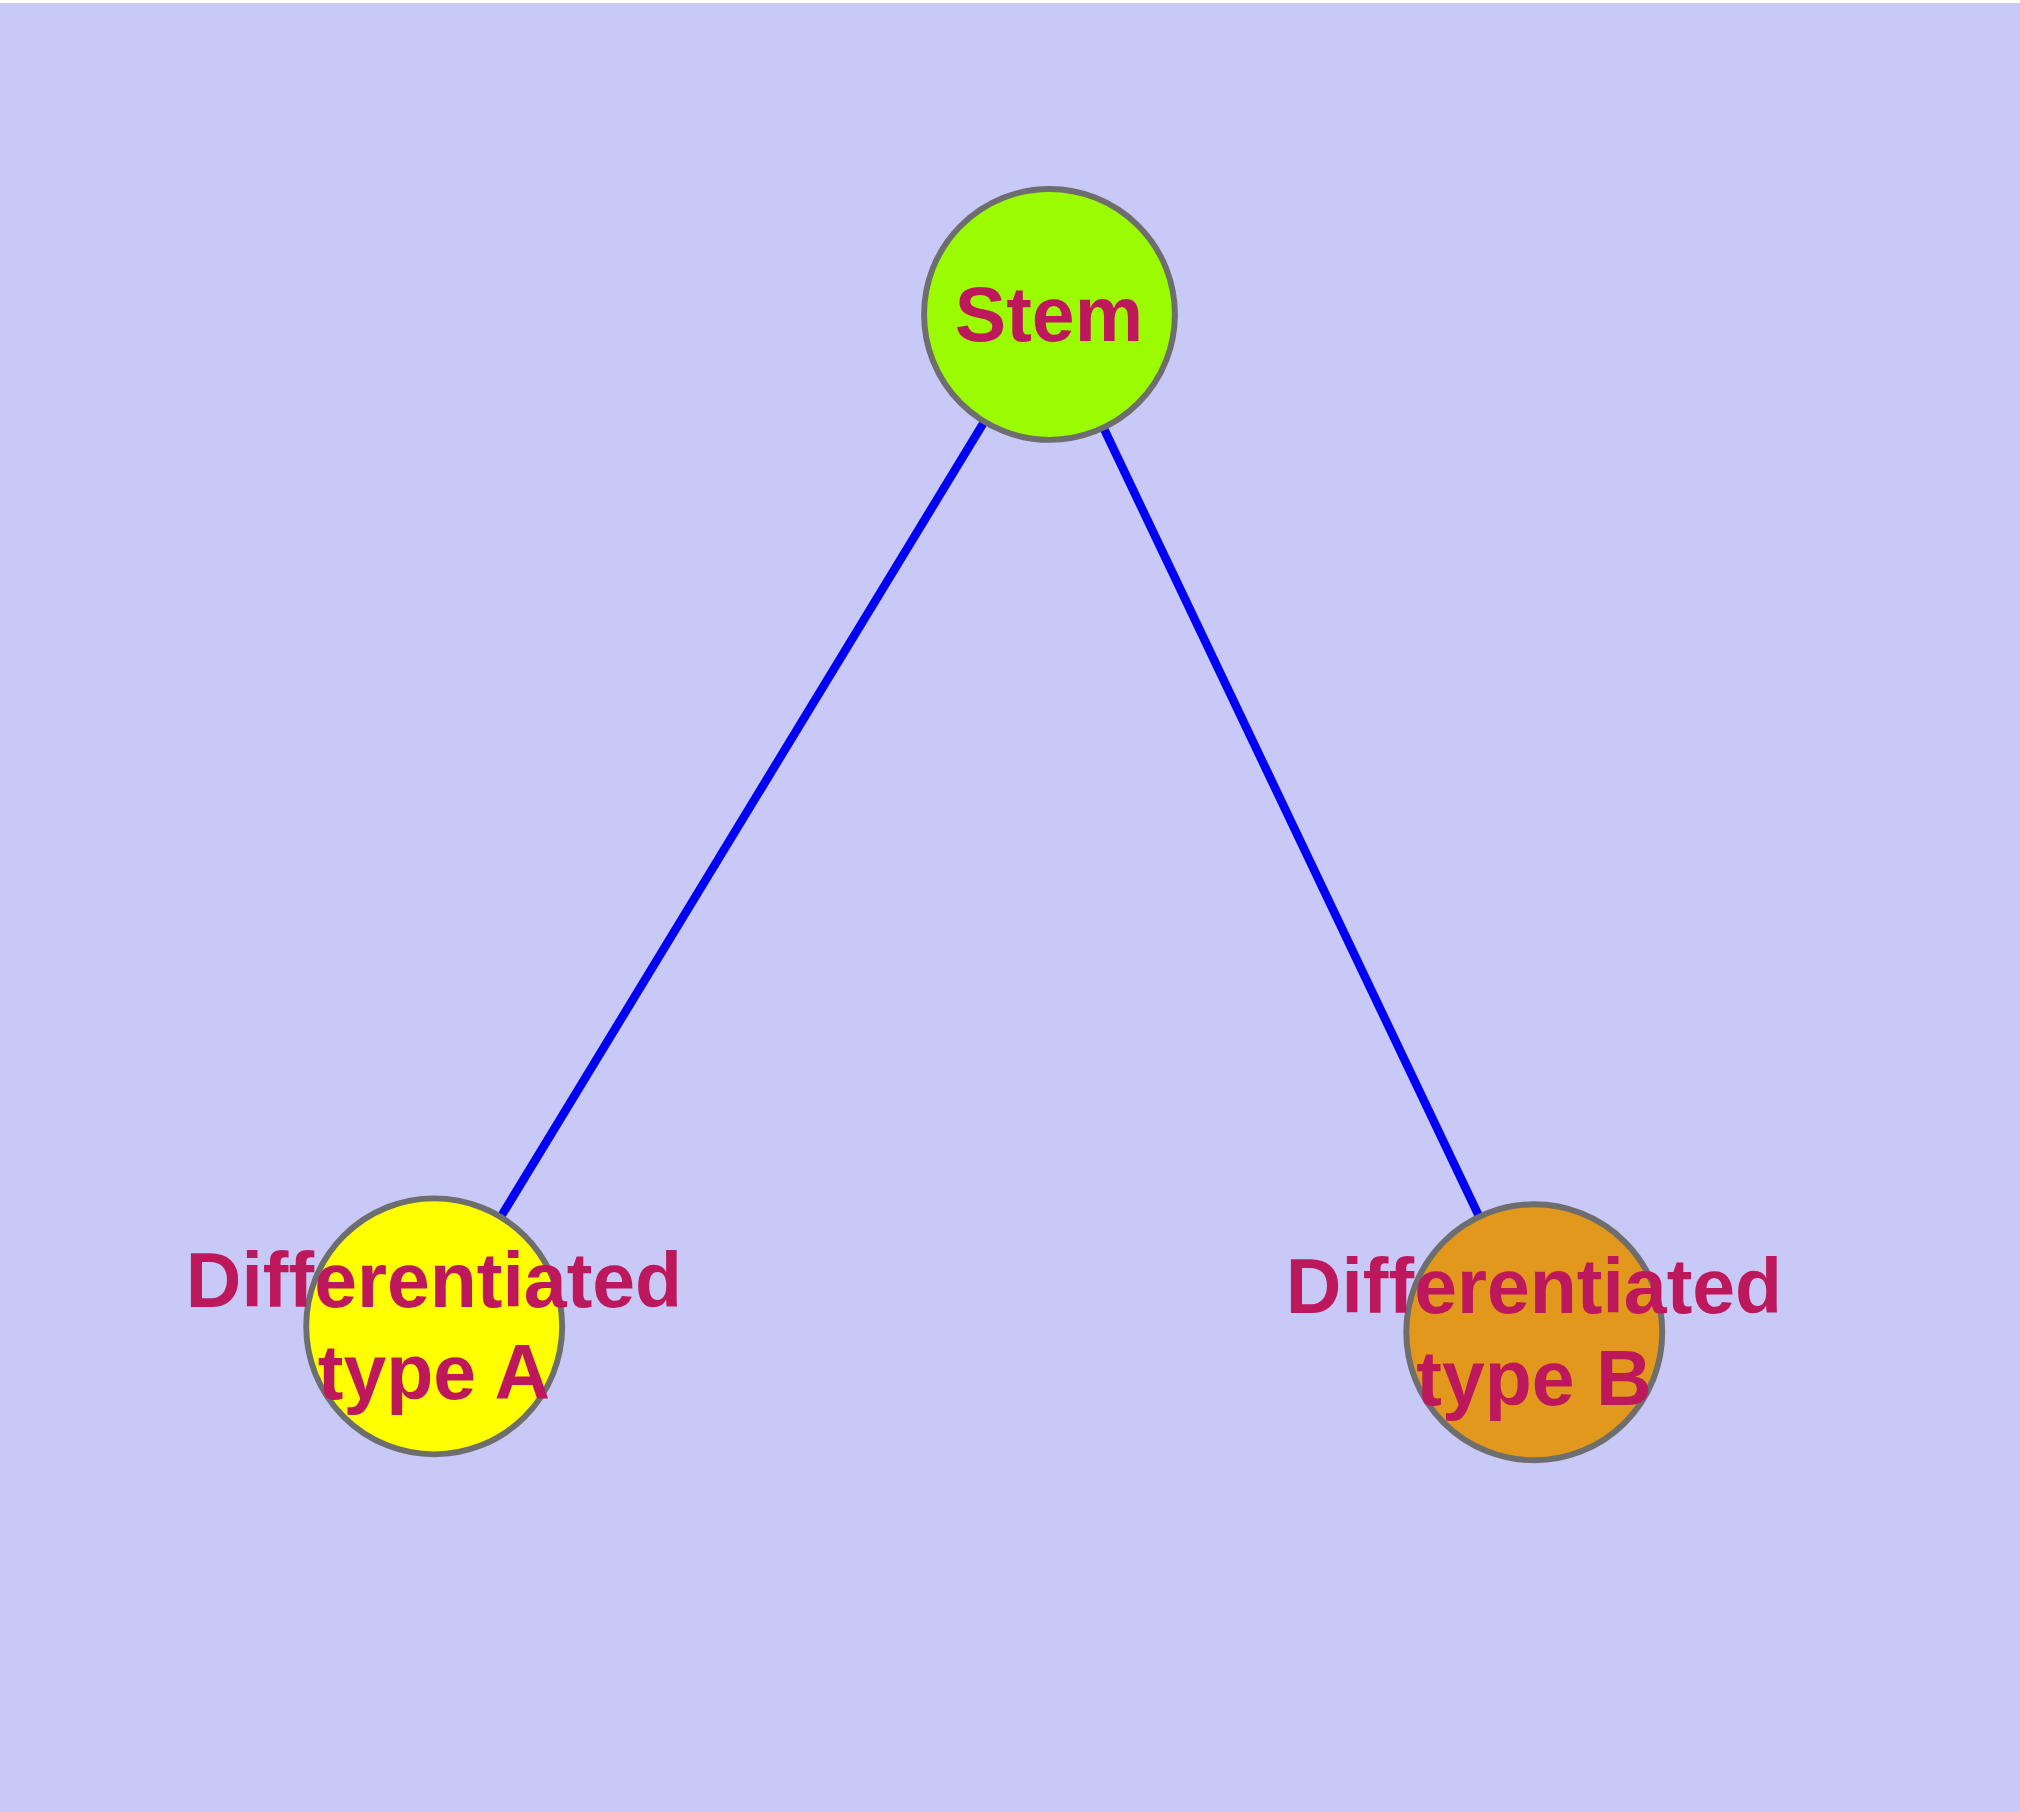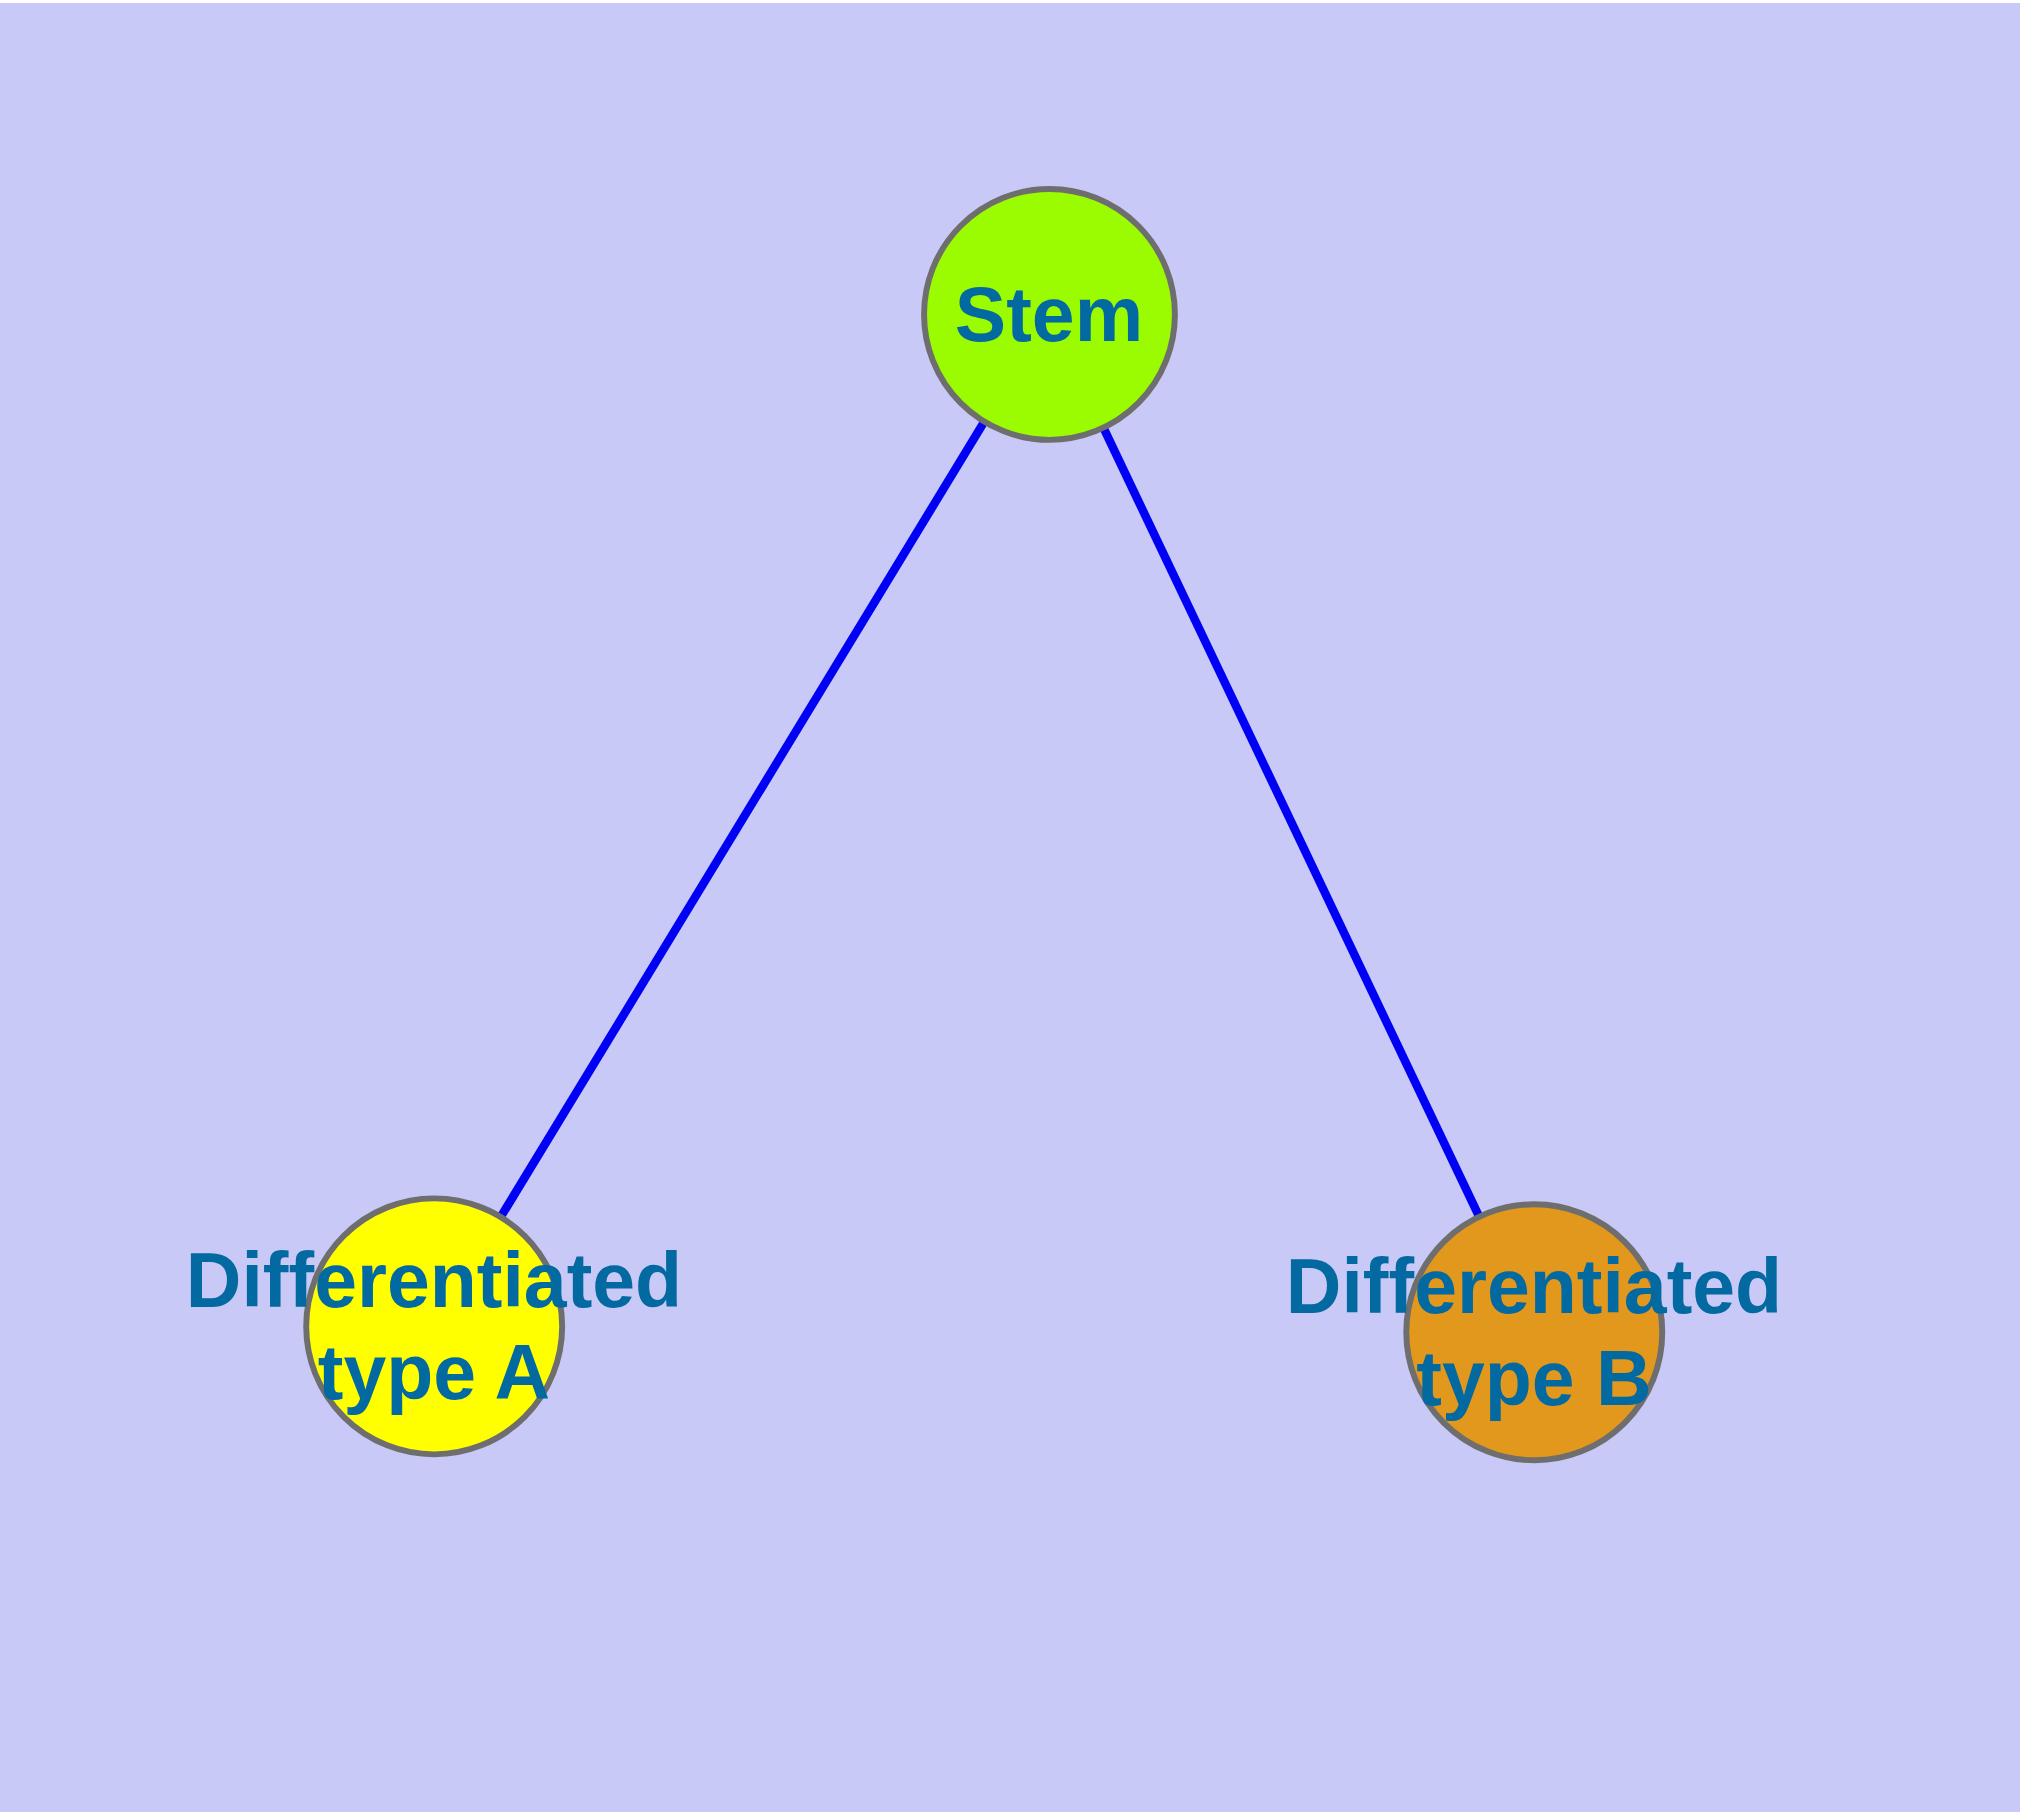--- a/index.html
+++ b/index.html
@@ -24,21 +24,21 @@
     position: absolute;
     top: 0;
     left: 0;
   }
   .node-label {
     position: absolute;
     transform: translate(-50%, -50%);
     font-size: 77px;
     line-height: 92px;
     font-weight: bold;
-    color: #0369a1;
+    color: #be185d;
     white-space: pre-line;
     text-align: center;
     pointer-events: none;
   }
 </style>
 </head>
 <body>
 
 <div class="canvas">
 

